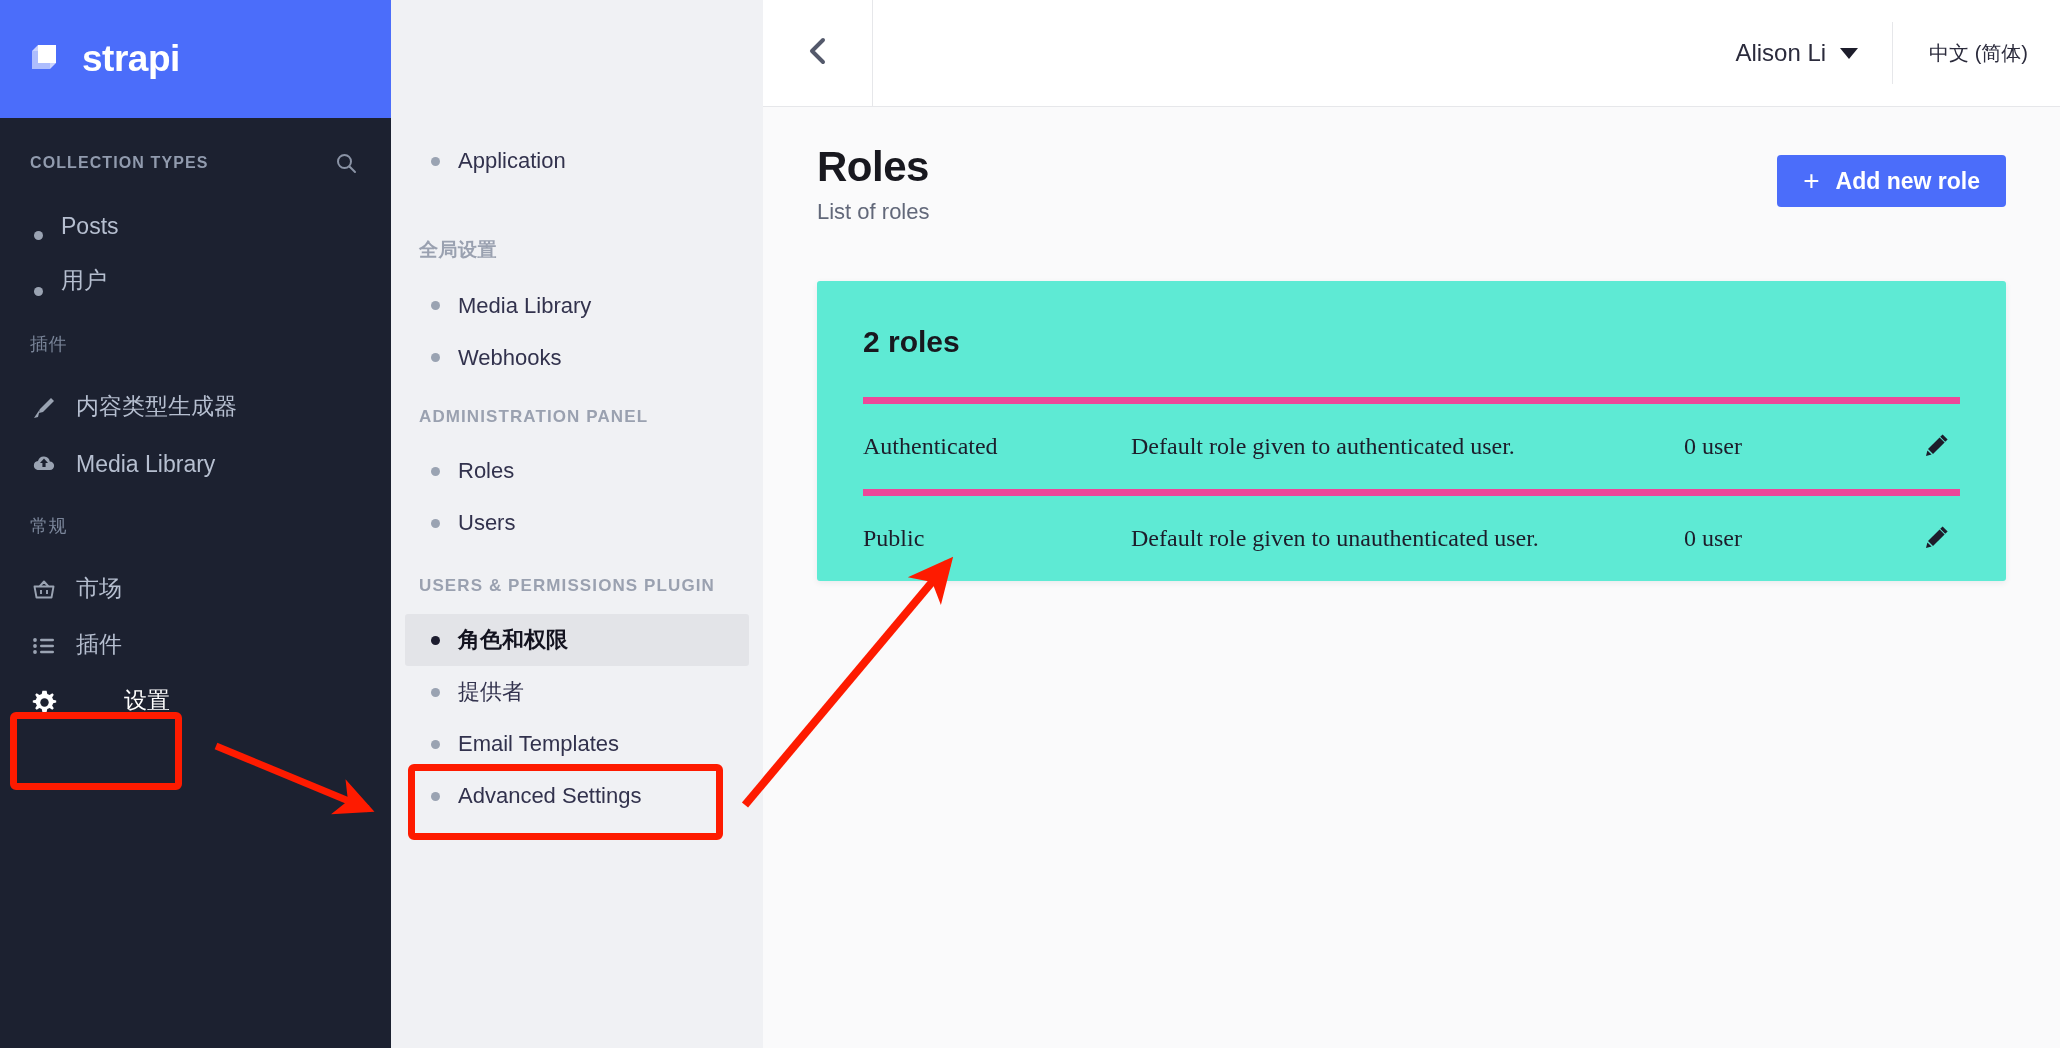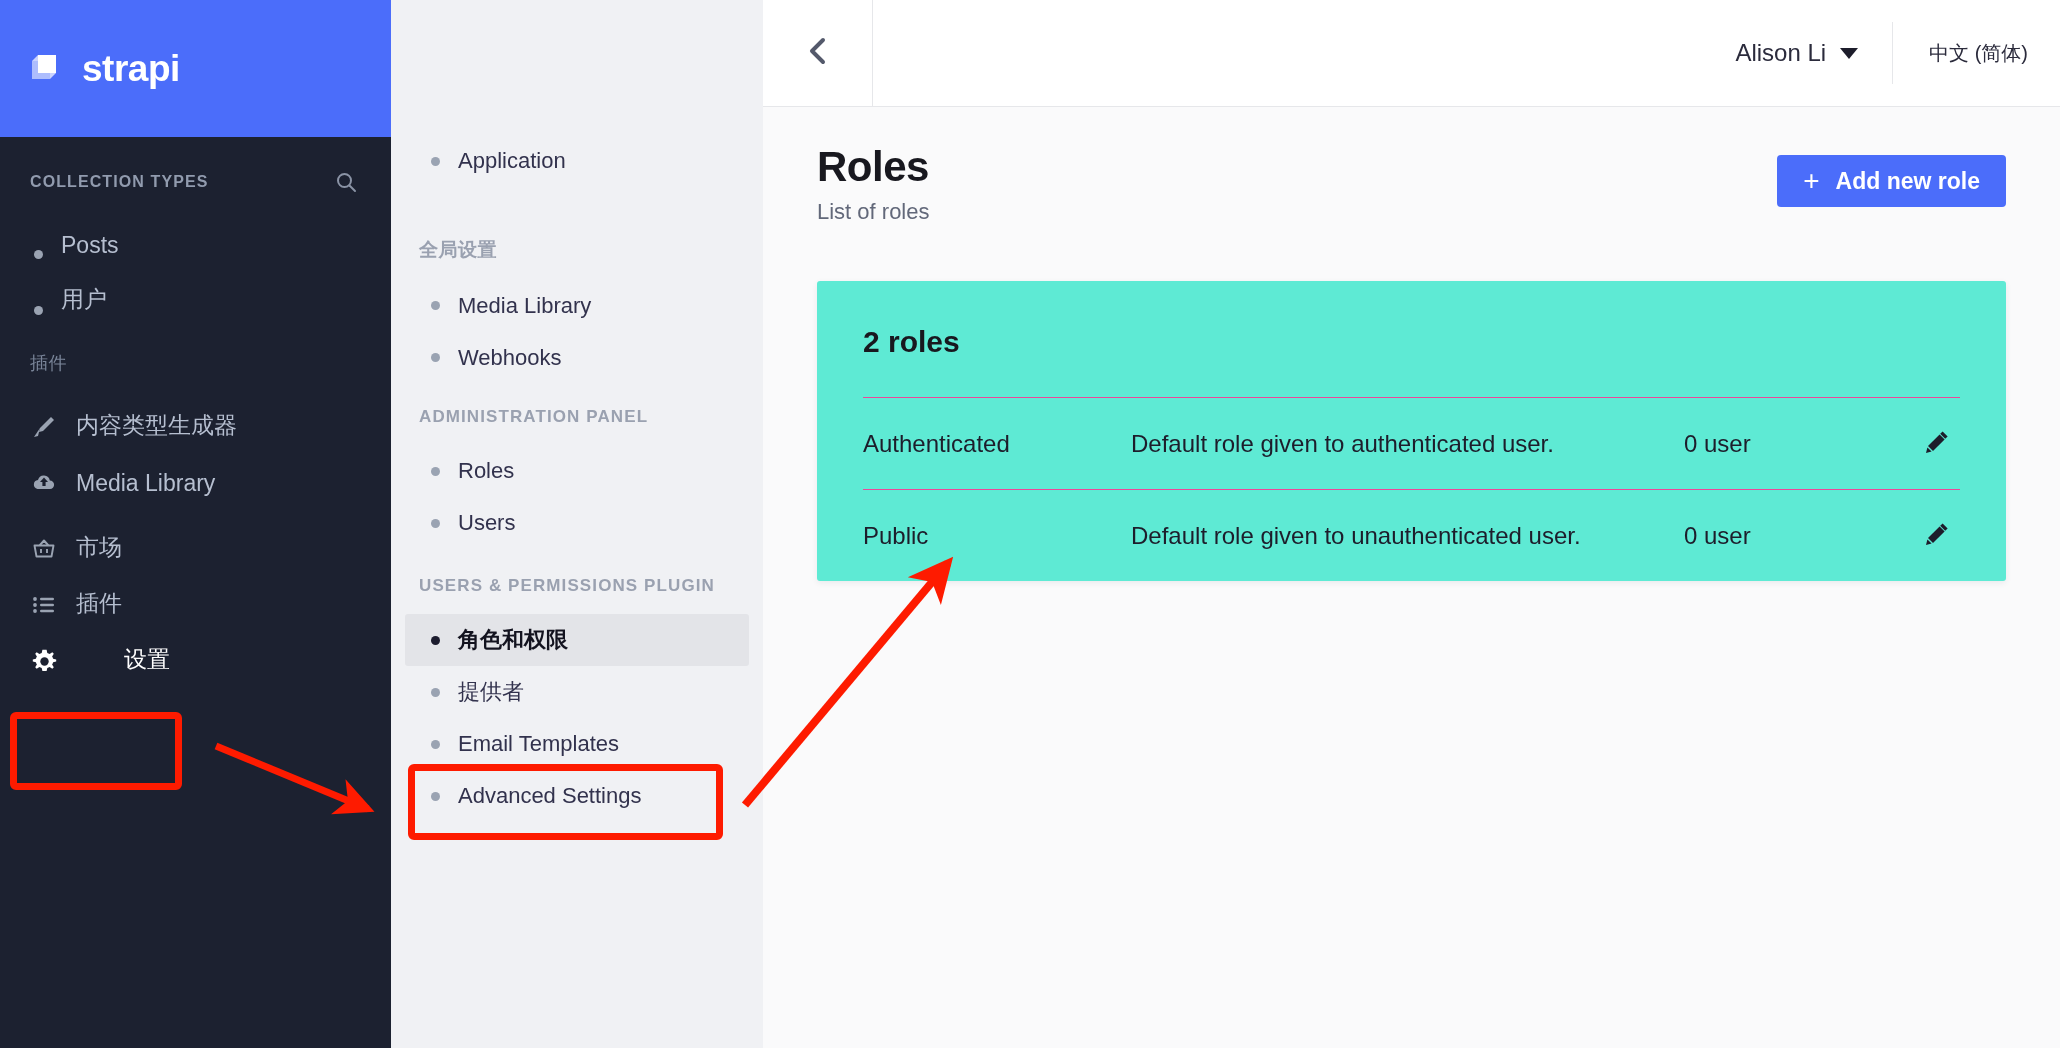--- a/index.html
+++ b/index.html
@@ -13,21 +13,21 @@
 
   
   .sidebar {
     width: 391px; height: 1048px;
     background: #1c2130;
     flex: 0 0 391px;
     position: relative;
     overflow: hidden;
   }
   .brand {
-    height: 137px;
+    height: 118px;
     background: #4b6dfa;
     display: flex; align-items: center;
     padding-left: 24px;
     gap: 14px;
   }
   .brand-logo { width: 44px; height: 44px; position: relative; }
   .brand-name {
     color: #ffffff;
     font-size: 37px;
     font-weight: 700;
@@ -167,21 +167,22 @@
     margin-top: 56px;
     background: #5eead4;
     border-radius: 3px;
     box-shadow: 0 2px 6px rgba(20,25,55,.07);
     padding: 0 46px;
   }
   .card-title { font-size: 30px; font-weight: 700; color: #18181f; padding: 44px 0 38px 0; }
   .role-row {
     display: flex; align-items: center;
     height: 92px;
-    border-top: 1px solid #ec4899;
+    border-top: 7px solid #ec4899;
+    font-family: Liberation Serif, serif;
   }
   .role-name { width: 268px; font-size: 24px; color: #1d1d2b; flex: 0 0 268px; }
   .role-desc { flex: 1 1 auto; font-size: 24px; color: #1d1d2b; }
   .role-users { width: 230px; font-size: 24px; color: #1d1d2b; flex: 0 0 230px; }
   .role-edit { width: 46px; flex: 0 0 46px; display:flex; align-items:center; justify-content:center; cursor: pointer; }
 
   
   .anno {
     position: absolute; top: 0; left: 0;
     width: 2060px; height: 1048px;
@@ -247,20 +248,21 @@
       <span class="ico">
         <svg width="26" height="26" viewBox="0 0 26 26" fill="#9aa3b2">
           <path d="M6.5 19 A4.5 4.5 0 0 1 7 10.1 A6 6 0 0 1 18.8 10.6 A4.2 4.2 0 0 1 19 19 Z"></path>
           <path d="M13 7.5 L17 12 L9 12 Z" fill="#1c2130"></path>
           <rect x="11.4" y="11.5" width="3.2" height="4.5" fill="#1c2130"></rect>
         </svg>
       </span>
       <span class="lbl">Media Library</span>
     </div>
 
+    <div class="sb-group-title">常规</div>
 
     <div class="sb-item" style="margin-top:10px">
       <span class="ico">
         <svg width="26" height="26" viewBox="0 0 26 26" fill="none" stroke="#9aa3b2" stroke-width="1.9">
           <path d="M9 9 L13 4.5 L17 9" stroke-linecap="round" stroke-linejoin="round"></path>
           <path d="M3.5 9.5 H22.5 L20.5 20.5 H5.5 Z" stroke-linejoin="round"></path>
           <line x1="10" y1="13" x2="10" y2="17"></line>
             <line x1="16" y1="13" x2="16" y2="17"></line>
         </svg>
       </span>

